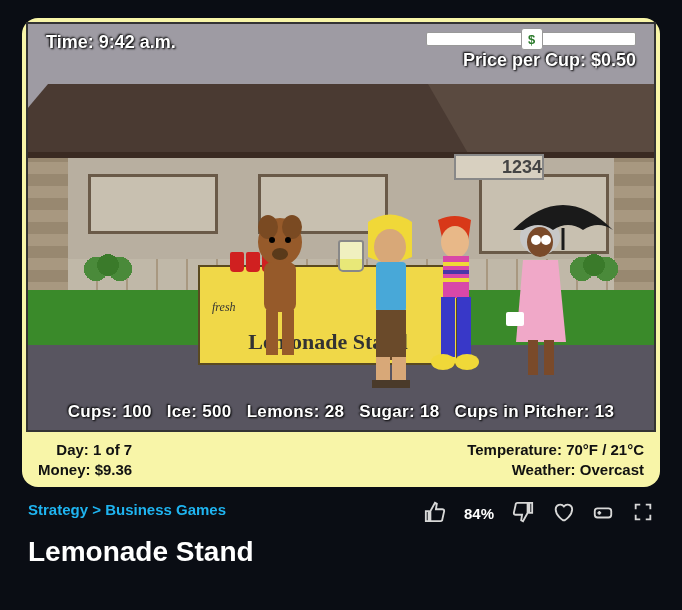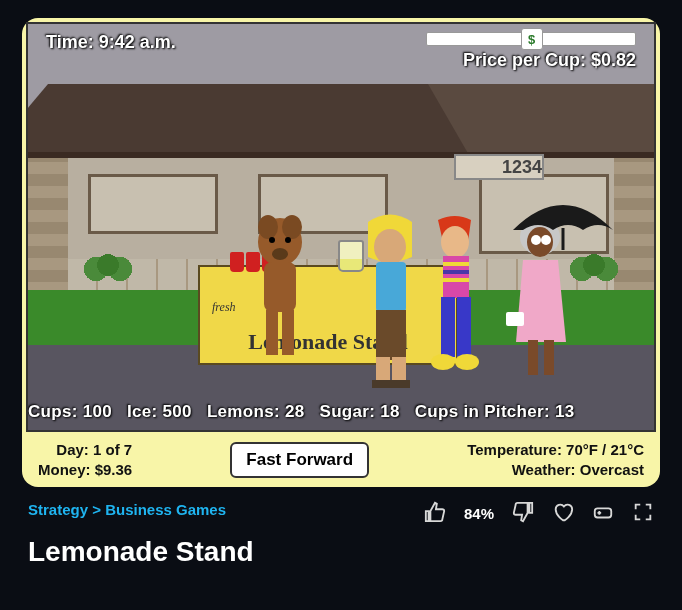--- a/index.html
+++ b/index.html
@@ -37,21 +37,21 @@
 .cup{position:absolute;bottom:158px;width:14px;height:20px;background:#d02020;border-radius:2px 2px 4px 4px}
 .c1{left:202px}.c2{left:218px}.c3{left:234px}
 .pitcher{position:absolute;bottom:158px;left:310px;width:26px;height:32px;background:linear-gradient(180deg,#f0f0c0 60%,#e8e878 60%);border:2px solid #888;border-radius:3px 3px 5px 5px}
 .char{position:absolute;bottom:38px;width:85px;height:180px}
 .char svg{width:100%;height:100%}
 .ch1{left:210px;z-index:5}
 .ch2{left:320px;z-index:4}
 .ch3{left:385px;z-index:6}
 .ch4{left:470px;z-index:7}
 .umbrella{position:absolute;bottom:180px;left:475px;width:120px;height:60px;z-index:8}
-.hud-bot{position:absolute;bottom:8px;left:0;right:0;text-align:left;z-index:10;color:#fff;font-weight:bold;font-size:17px;text-shadow:1px 1px 2px #000,-1px -1px 2px #000;letter-spacing:.3px}
+.hud-bot{position:absolute;bottom:8px;left:0;right:0;text-align:center;z-index:10;color:#fff;font-weight:bold;font-size:17px;text-shadow:1px 1px 2px #000,-1px -1px 2px #000;letter-spacing:.3px}
 .status-bar{display:flex;justify-content:space-between;align-items:center;padding:8px 12px 2px;font-size:15px;font-weight:bold;color:#111}
 .sb-left{text-align:right;line-height:1.35}
 .sb-right{text-align:right;line-height:1.35}
 .ff-btn{background:#fff;border:2px solid #333;border-radius:6px;padding:6px 14px;font-weight:bold;font-size:17px;cursor:pointer}
 .below{padding:14px 6px 4px}
 .breadcrumb{color:#1fb4f0;font-weight:bold;font-size:15px}
 .breadcrumb span{color:#1fb4f0}
 .actions{float:right;display:flex;align-items:center;gap:18px;color:#d8d8d8}
 .actions svg{width:22px;height:22px;stroke:#d8d8d8;fill:none;stroke-width:2}
 .rating{color:#fff;font-weight:bold;font-size:15px}
@@ -65,21 +65,21 @@
     <div class="game-scene">
       <div class="hud-top">
         <div class="time-label">
           <span>Time: </span><span>9:42 a.m.</span>
         </div>
         <div class="price-box">
           <div class="slider-track">
             <div class="slider-knob">$</div>
           </div>
           <div class="price-label">
-            <span>Price per Cup: </span><span>$0.82</span>
+            <span>Price per Cup: </span><span>$0.50</span>
           </div>
         </div>
       </div>
 
       <div class="house">
         <div class="roof"></div>
           <div class="roof2"></div>
           <div class="roofline"></div>
         <div class="wall"></div>
           <div class="stone-l"></div>
@@ -169,21 +169,20 @@
         <span>Sugar:</span> <span>18</span>&nbsp;&nbsp;
         <span>Cups in Pitcher:</span> <span>13</span>
       </div>
     </div>
 
     <div class="status-bar">
       <div class="sb-left">
         <div><span>Day:</span> <span>1 of 7</span></div>
         <div><span>Money:</span> <span>$9.36</span></div>
       </div>
-      <button class="ff-btn">Fast Forward</button>
       <div class="sb-right">
         <div><span>Temperature:</span> <span>70°F / 21°C</span></div>
         <div><span>Weather:</span> <span>Overcast</span></div>
       </div>
     </div>
   </div>
 
   <div class="below">
     <div class="actions">
       <span><svg viewBox="0 0 24 24">

